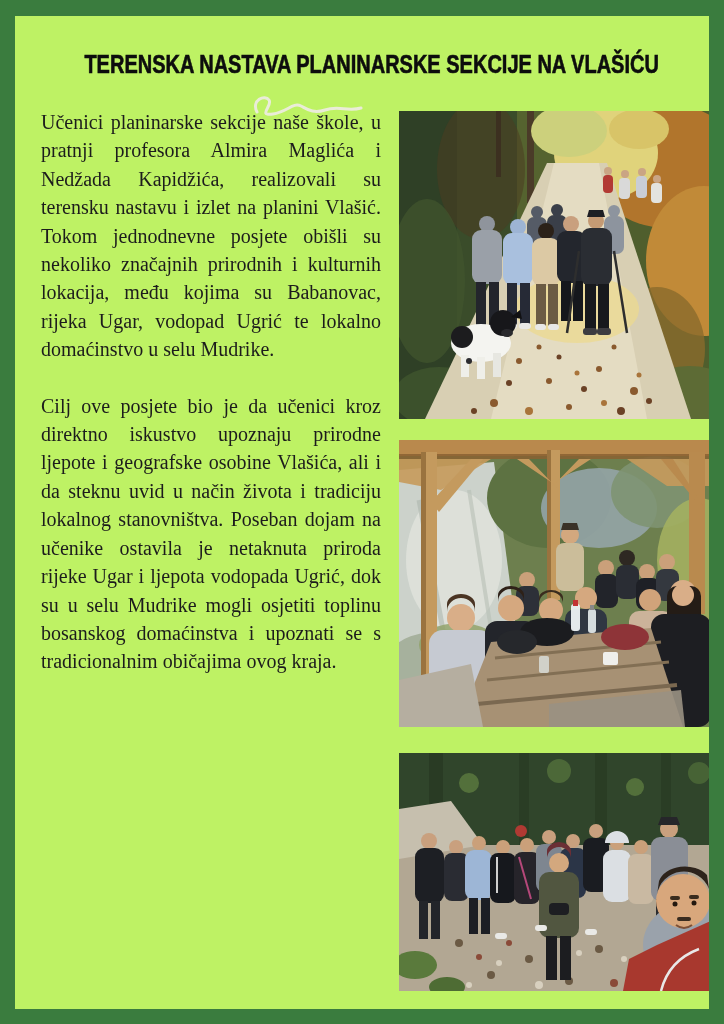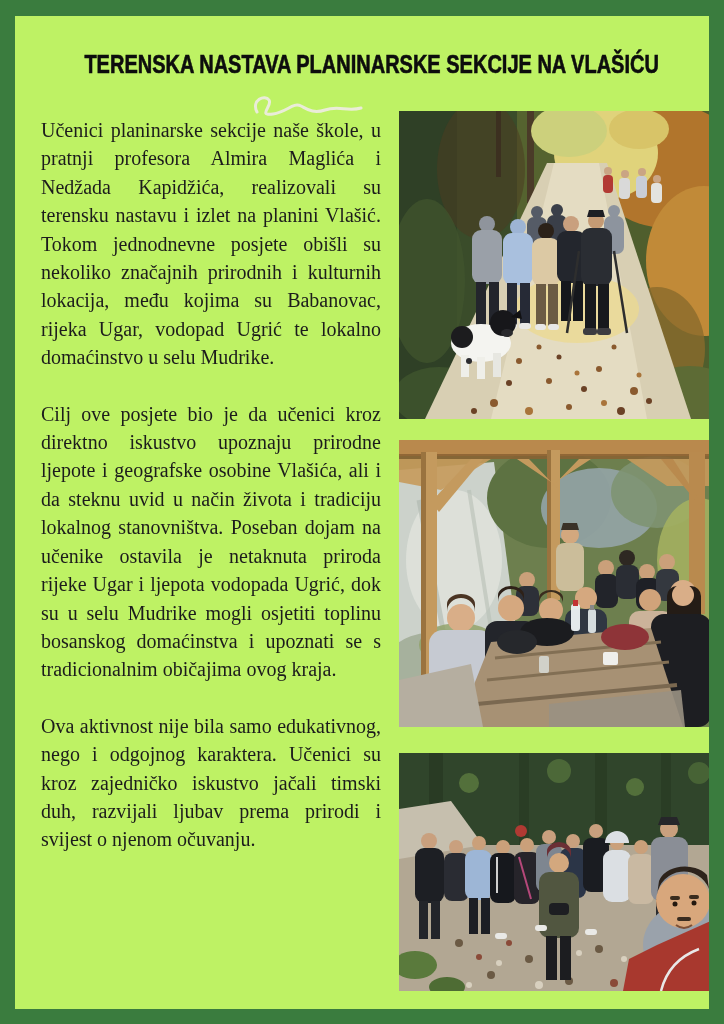--- a/index.html
+++ b/index.html
@@ -36,21 +36,21 @@
   }
   .text-col {
     position: absolute;
     left: 26px; top: 92px;
     width: 340px;
     color: #1c1c1c;
     font-size: 20px;
     line-height: 28.4px;
     text-align: justify;
   }
-  .text-col p { margin: 8px 0 28px 0; }
+  .text-col p { margin: 0 0 28px 0; }
   .photo-col { position: absolute; left: 384px; top: 0; width: 316px; }
   .photo {
     position: absolute;
     left: 0; margin: 0;
     width: 316px;
     overflow: hidden;
     background: #888;
   }
   .photo svg { display: block; width: 100%; height: 100%; }
   .photo-1 { top: 95px;  height: 308px; }
@@ -64,21 +64,20 @@
 
   <h1 class="title">TERENSKA NASTAVA PLANINARSKE SEKCIJE NA VLAŠIĆU</h1>
 
   <svg class="watermark" viewBox="0 0 130 32">
     <path d="M14,22 C8,10 22,4 26,10 C30,16 14,26 30,24 C44,22 50,12 58,16 C64,19 70,24 82,20 C96,15 104,22 118,18" fill="none" stroke="#efece5" stroke-width="3" stroke-linecap="round"></path>
   </svg>
 
   <div class="text-col">
     <p>Učenici planinarske sekcije naše škole, u pratnji profesora Almira Maglića i Nedžada Kapidžića, realizovali su terensku nastavu i izlet na planini Vlašić. Tokom jednodnevne posjete obišli su nekoliko značajnih prirodnih i kulturnih lokacija, među kojima su Babanovac, rijeka Ugar, vodopad Ugrić te lokalno domaćinstvo u selu Mudrike.</p>
     <p>Cilj ove posjete bio je da učenici kroz direktno iskustvo upoznaju prirodne ljepote i geografske osobine Vlašića, ali i da steknu uvid u način života i tradiciju lokalnog stanovništva. Poseban dojam na učenike ostavila je netaknuta priroda rijeke Ugar i ljepota vodopada Ugrić, dok su u selu Mudrike mogli osjetiti toplinu bosanskog domaćinstva i upoznati se s tradicionalnim običajima ovog kraja.</p>
-    <p>Ova aktivnost nije bila samo edukativnog, nego i odgojnog karaktera. Učenici su kroz zajedničko iskustvo jačali timski duh, razvijali ljubav prema prirodi i svijest o njenom očuvanju.</p>
   </div>
 
   <div class="photo-col">
 
     <figure class="photo photo-1" aria-label="Students hiking on a gravel forest road in autumn with a guide using trekking poles and a black-and-white dog in front">
       <svg viewBox="0 0 316 308" preserveAspectRatio="none">
         <rect width="316" height="308" fill="#55632f"></rect>
         <rect x="210" width="106" height="308" fill="#4f5e2d"></rect>
         <ellipse cx="268" cy="55" rx="75" ry="62" fill="#b1752c"></ellipse>
         <ellipse cx="305" cy="150" rx="58" ry="75" fill="#c18a38"></ellipse>

